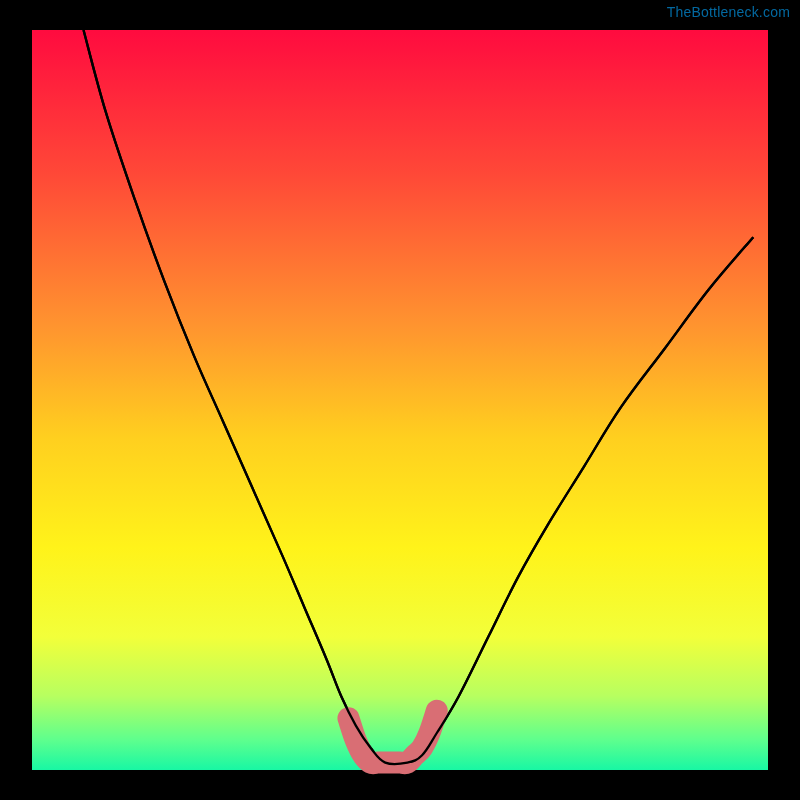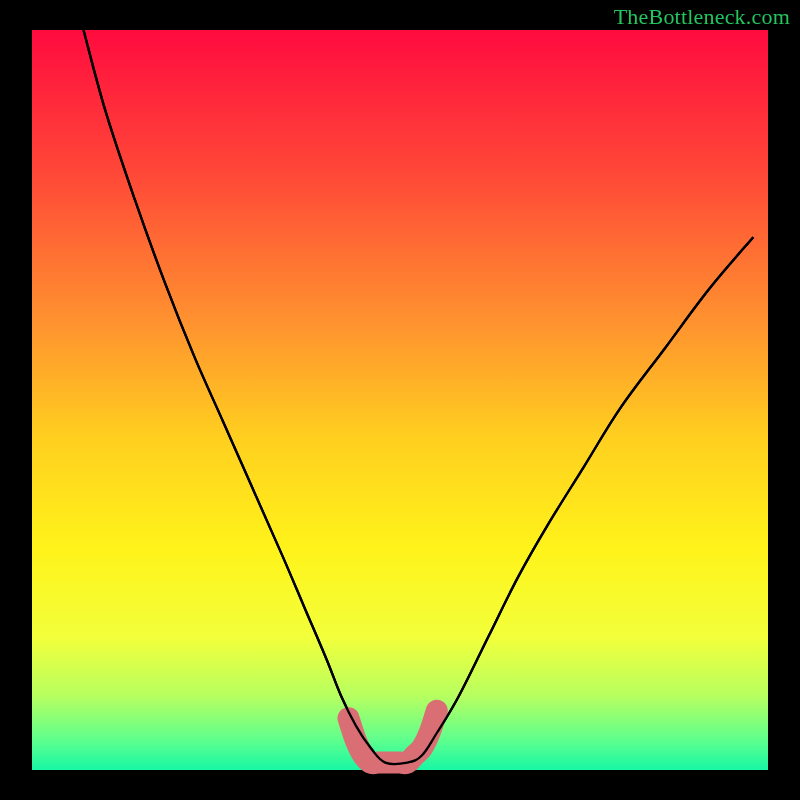--- a/index.html
+++ b/index.html
@@ -14,26 +14,25 @@
   .outer {
     position: relative;
     width: 800px;
     height: 800px;
     background: #000;
   }
   .watermark {
     position: absolute;
     top: 4px;
     right: 10px;
-    color: #22c55e;
-    font-size: 22px;
+    color: #0369a1;
+    font-size: 14px;
     font-weight: 500;
     letter-spacing: 0.2px;
     z-index: 10;
-    font-family: Liberation Serif, serif;
   }
   svg {
     position: absolute;
     top: 0;
     left: 0;
   }
 </style>
 </head>
 <body>
 

